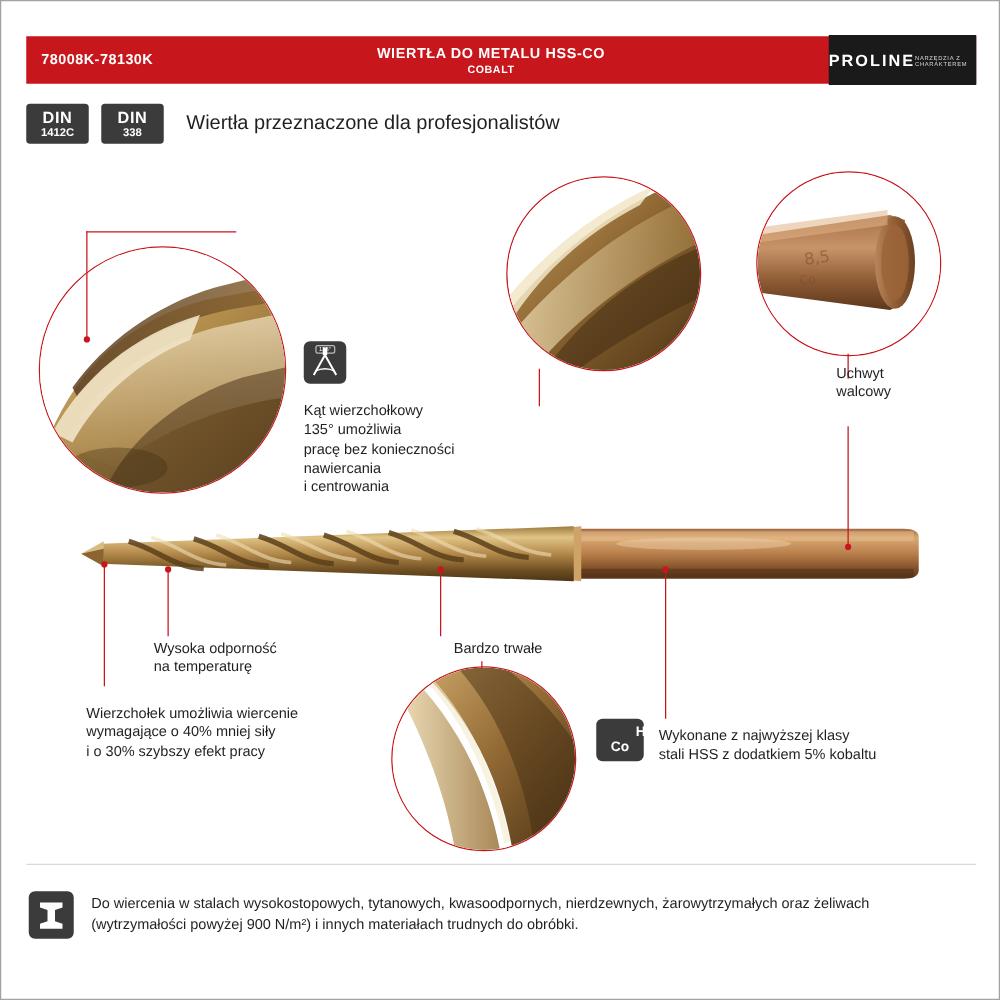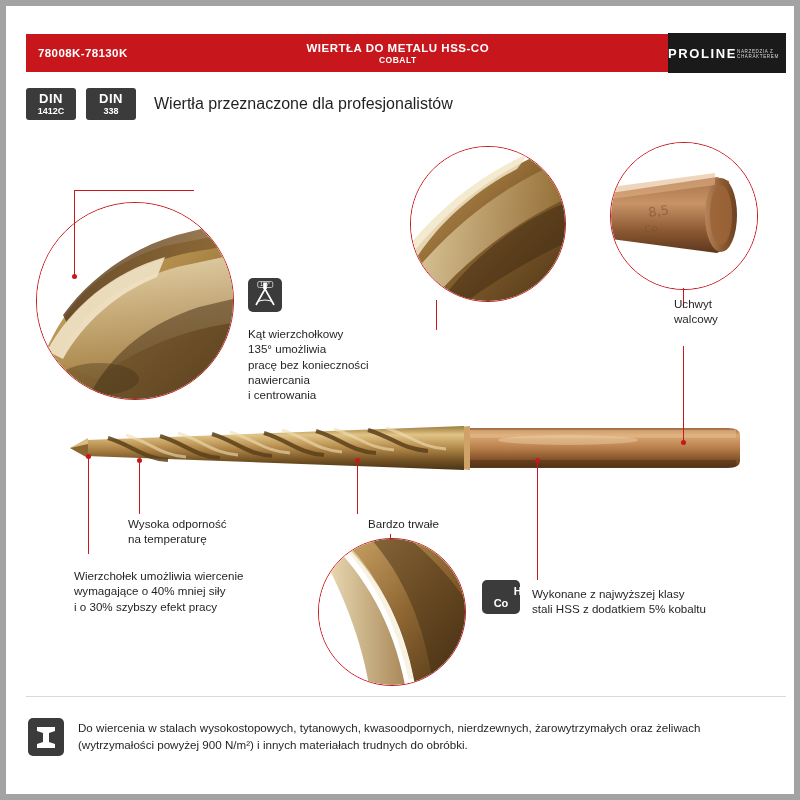--- a/index.html
+++ b/index.html
@@ -7,21 +7,21 @@
     width:800px;height:800px;
     background:#ffffff;
     font-family:"Liberation Sans", sans-serif;
     color:#231f20;
     overflow:hidden;
   }
   .page{
     position:relative;
     width:800px;height:800px;
     box-sizing:border-box;
-    border:6px solid #a3a3a3;
+    border:1px solid #a3a3a3;
   }
 
   
   .header{
     position:absolute;left:20px;top:28px;
     width:760px;height:38px;
     background:#c8161d;
     display:flex;align-items:center;
     color:#ffffff;
   }

